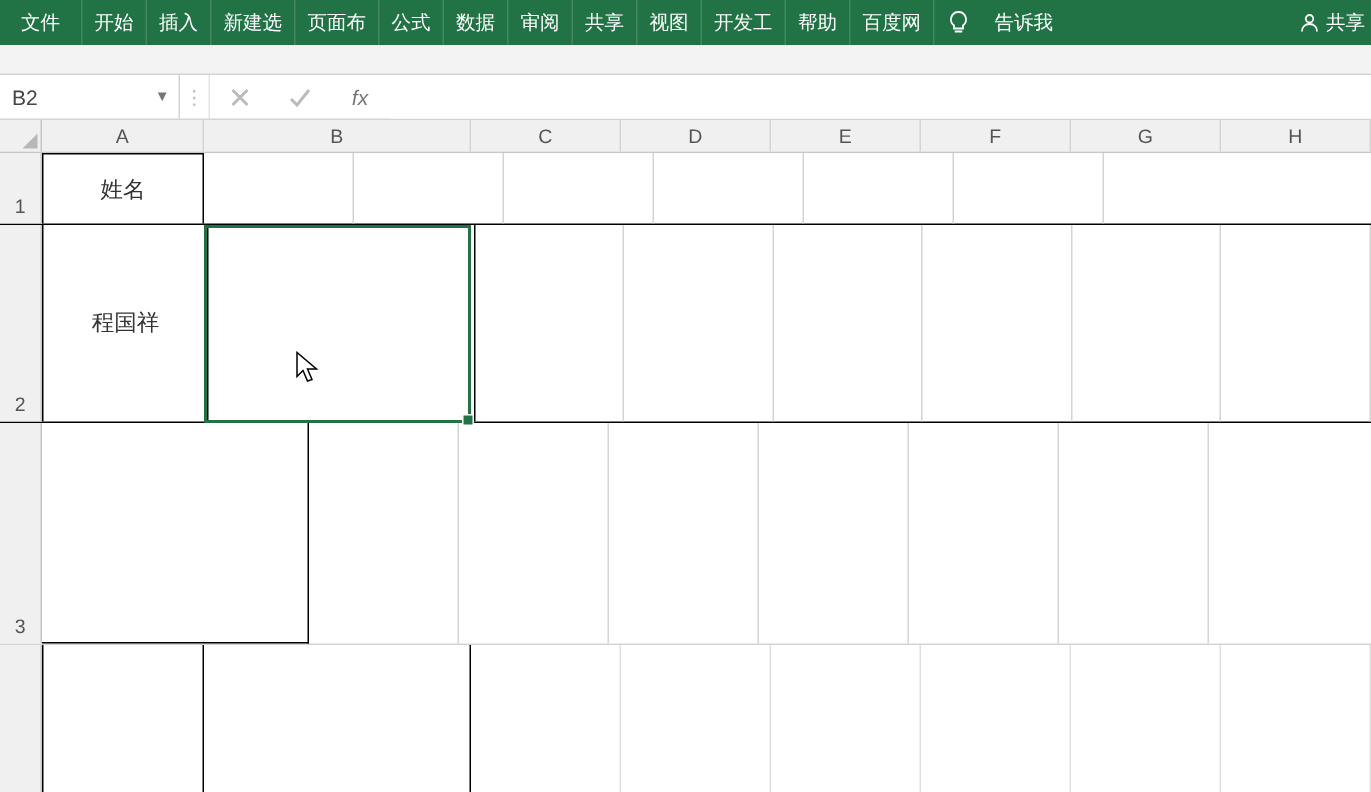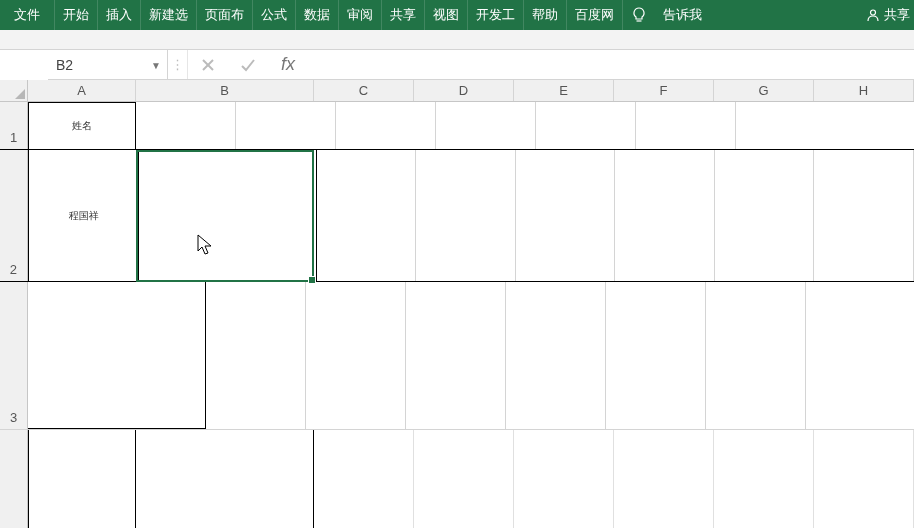--- a/index.html
+++ b/index.html
@@ -11,40 +11,40 @@
   .ribbon-tab:first-child { padding-left: 14px; padding-right: 14px; }
   .ribbon-spacer { flex: 1; }
   .ribbon-icon { padding: 0 8px; display: flex; align-items: center; }
   .ribbon-right { display: flex; align-items: center; padding: 0 4px; }
   .person { width:14px; height:14px; display:inline-block; margin-right:4px; }
   
   
   .toolbar-strip { height: 20px; background: #f3f3f3; border-bottom: 1px solid #d4d4d4; }
   
   
-  .formula-row { height: 30px; display: flex; align-items: stretch; border-bottom: 1px solid #d4d4d4; background: #fff; margin-left: 48px; }
+  .formula-row { height: 30px; display: flex; align-items: stretch; border-bottom: 1px solid #d4d4d4; background: #fff; }
   .name-box { width: 120px; border-right: 1px solid #d4d4d4; display:flex; align-items:center; padding:0 8px; position:relative; font-size:14px; color:#444; }
   .name-box .dd { position:absolute; right:6px; top:50%; transform:translateY(-50%); color:#777; font-size:10px; }
   .fx-sep { width: 20px; display:flex; align-items:center; justify-content:center; color:#bbb; border-right:1px solid #e6e6e6; }
   .fx-btn { width: 40px; display:flex; align-items:center; justify-content:center; color:#bbb; font-size:16px; }
   .fx-btn.check { color:#bbb; }
-  .fx-label { width:40px; display:flex; align-items:center; justify-content:center; font-style:italic; color:#777; font-size:18px; }
+  .fx-label { width:40px; display:flex; align-items:center; justify-content:center; font-style:italic; color:#777; font-size:14px; }
   .formula-input { flex:1; border:none; outline:none; padding:0 6px; font-size:14px; }
   
   
   .grid-area { position:relative; }
   .col-headers { display:flex; height:22px; background:#f0f0f0; border-bottom:1px solid #c6c6c6; }
   .corner { width:28px; border-right:1px solid #c6c6c6; background:#f0f0f0; position:relative; }
   .corner::after { content:""; position:absolute; right:2px; bottom:2px; width:0;height:0;border-left:10px solid transparent;border-bottom:10px solid #b7b7b7; }
   .col-h { border-right:1px solid #d4d4d4; display:flex; align-items:center; justify-content:center; color:#555; font-size:13px; background:#f0f0f0; }
   
   .rows { }
   .row { display:flex; border-bottom:1px solid #d4d4d4; }
   .row-h { width:28px; background:#f0f0f0; border-right:1px solid #c6c6c6; display:flex; align-items:flex-end; justify-content:center; color:#555; font-size:13px; padding-bottom:4px; }
-  .cell { border-right:1px solid #d4d4d4; display:flex; align-items:center; justify-content:center; font-size:10px; color:#333; }
+  .cell { border-right:1px solid #d4d4d4; display:flex; align-items:center; justify-content:center; font-size:15px; color:#333; }
   
   
   .tborder-top { border-top:1px solid #000 !important; }
   .tborder-left { border-left:1px solid #000 !important; }
   .tborder-right { border-right:1px solid #000 !important; }
   .tborder-bottom-strong { border-bottom:1px solid #000 !important; }
   .row.tborder-bottom { border-bottom:1px solid #000; }
   
   
   .sel { position:absolute; border:2px solid #217346; pointer-events:none; }

